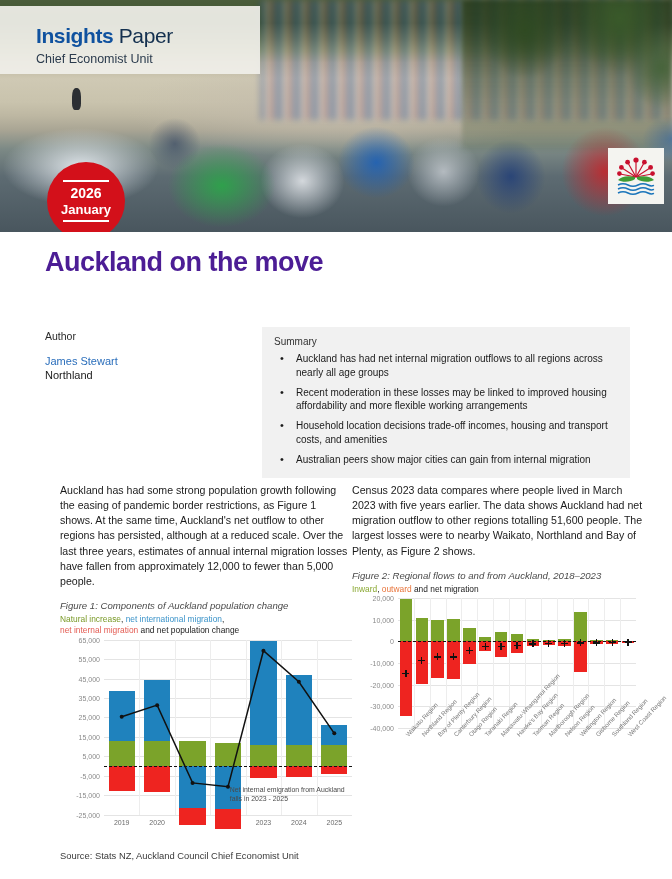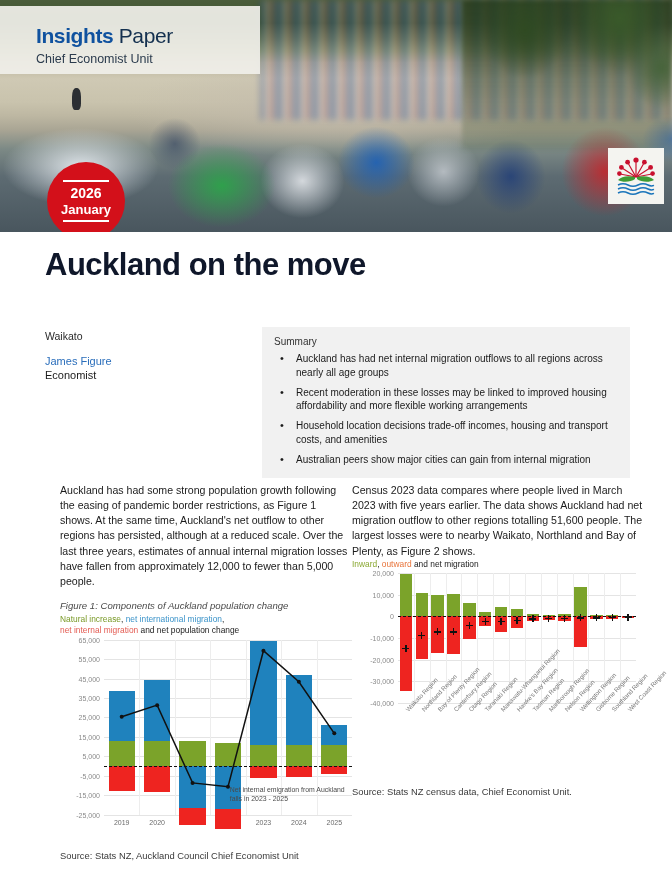--- a/index.html
+++ b/index.html
@@ -83,21 +83,21 @@
 
   .logo-box {
     position: absolute; left: 608px; top: 148px;
     width: 56px; height: 56px; background: #f4f4f0;
     display: flex; align-items: center; justify-content: center;
   }
 
   
   .title-area { position: absolute; left: 45px; top: 248px; }
   h1.doc-title {
-    font-size: 31px; font-weight: bold; color: #0f172a;
+    font-size: 27px; font-weight: bold; color: #4c1d95;
     letter-spacing: -.5px; line-height: 1.1;
   }
   .doc-sub { font-size: 13.5px; color: #2f3c4c; margin-top: 7px; }
 
   .author-block { position: absolute; left: 45px; top: 330px; font-size: 10.5px; }
   .author-label { color: #2a2a2a; margin-bottom: 13px; }
   .author-name { color: #2a6ebb; margin-bottom: 2px; font-size: 11px; }
   .author-role { color: #1b1b1b; font-size: 11px; }
 
   
@@ -223,23 +223,23 @@
       <path d="M5 40 q5 -2.6 10 0 q5 2.6 10 0 q5 -2.6 10 0 q3 1.6 6 0.4"></path>
     </g>
   </svg>
 </div>
 
 <div class="title-area">
   <h1 class="doc-title">Auckland on the move</h1>
 </div>
 
 <div class="author-block">
-  <div class="author-label">Waikato</div>
-  <div class="author-name">James Figure</div>
-  <div class="author-role">Economist</div>
+  <div class="author-label">Author</div>
+  <div class="author-name">James Stewart</div>
+  <div class="author-role">Northland</div>
 </div>
 
 <div class="summary">
   <h2>Summary</h2>
   <ul>
     <li>Auckland has had net internal migration outflows to all regions across nearly all age groups</li>
     <li>Recent moderation in these losses may be linked to improved housing affordability and more flexible working arrangements</li>
     <li>Household location decisions trade-off incomes, housing and transport costs, and amenities</li>
     <li>Australian peers show major cities can gain from internal migration</li>
   </ul>
@@ -320,20 +320,21 @@
           <circle cx="230.2857142857143" cy="93.33333333333333" r="2" fill="#111111"></circle>
         </svg>
         <div class="annot" style="left: 125.771px; top: 144.861px; width: 118px;">Net internal emigration from Auckland falls in 2023 - 2025</div>
       </div>
     </div>
   <div class="source">Source: Stats NZ, Auckland Council Chief Economist Unit</div>
 </div>
 
 <div class="col col-right">
   <div class="body-text">Census 2023 data compares where people lived in March 2023 with five years earlier. The data shows Auckland had net migration outflow to other regions totalling 51,600 people. The largest losses were to nearby Waikato, Northland and Bay of Plenty, as Figure 2 shows.</div>
+  <div class="fig-cap">Figure 2: Regional flows to and from Auckland, 2018–2023</div>
   <div class="fig-legend">
     <span class="lg-olive">Inward</span><span>, </span><span class="lg-orange">outward</span><span> and net migration</span>
   </div>
   <div id="fig2" class="chart" style="height: 208px;">
       <div class="plot" style="position: absolute; left: 46px; top: 0px; width: 238px; height: 130px;">
         <div class="gridline" style="top: 0px;"></div>
         <div class="ytick" style="top: 0px;">20,000</div>
         <div class="gridline" style="top: 21.6667px;"></div>
         <div class="ytick" style="top: 21.6667px;">10,000</div>
         <div class="gridline" style="top: 43.3333px;"></div>
@@ -416,14 +417,13 @@
         <div class="cross" style="left: 119px; top: 47.45px;"></div>
         <div class="cross" style="left: 134.867px; top: 45.9333px;"></div>
         <div class="cross" style="left: 150.733px; top: 45.5px;"></div>
         <div class="cross" style="left: 166.6px; top: 45.7167px;"></div>
         <div class="cross" style="left: 182.467px; top: 44.85px;"></div>
         <div class="cross" style="left: 198.333px; top: 44.85px;"></div>
         <div class="cross" style="left: 214.2px; top: 44.2px;"></div>
         <div class="cross" style="left: 230.067px; top: 43.9833px;"></div>
       </div>
     </div>
-  <div class="source">Source: Stats NZ census data, Chief Economist Unit.</div>
 </div>
 
 </body></html>

